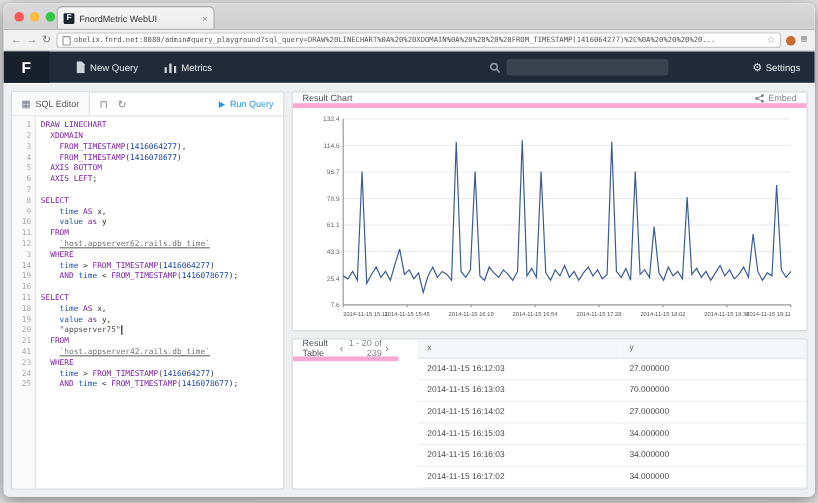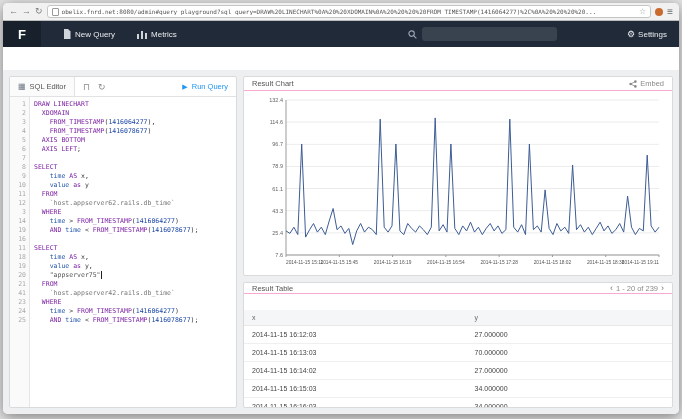--- a/index.html
+++ b/index.html
@@ -54,44 +54,56 @@
   .tool-ico { color:#8a8a8a; font-size:9px; margin-left:8px; cursor:pointer; }
   .runq { margin-left:auto; margin-right:8px; color:#2196f3; display:flex; gap:4px; align-items:center; cursor:pointer; font-size:7.5px; }
   .runq .play { font-size:7px; }
   .editor { flex:1; display:flex; font-family:"DejaVu Sans Mono", monospace; font-size:6.5px; line-height:9px; overflow:hidden; cursor:text; }
   .gutter { width:20px; background:#fafafa; border-right:1px solid #e5e5e5; color:#aaa; text-align:right;
             padding:3px 3px 0 0; }
   .code { flex:1; padding:3px 0 0 4px; white-space:pre; color:#333; }
   .code .kw { color:#7a1fa2; }
   .code .fn { color:#7a1fa2; }
   .code .num { color:#1a45a8; }
-  .code .str { color:#777; }
+  .code .str { color:#777;text-decoration:underline; }
   .code .str2 { color:#555; border-right:1px solid #222; }
   .code .vr { color:#2255aa; }
 
   .right { flex:1; display:flex; flex-direction:column; gap:6px; min-width:0; }
   .panelhead { height:18px; display:flex; align-items:center; padding:0 8px; font-size:7.5px; color:#555;
-               border-bottom:1px solid #f9a8d4; }
+               border-bottom:4px solid #f9a8d4; }
   .panelhead .rhs { margin-left:auto; display:flex; align-items:center; gap:3px; color:#8a8a8a; cursor:pointer;text-align:right; }
   .chartpanel { height:200px; display:flex; flex-direction:column; }
   .chartbody { flex:1; padding:2px 4px; }
-  .tablepanel { flex:1; overflow:hidden; display:flex; flex-direction:column;gap:16px; }
+  .tablepanel { flex:1; overflow:hidden; display:flex; flex-direction:row;gap:16px; }
   .pag { display:flex; gap:7px; align-items:center; color:#888; }
   .pag .arrow { font-size:9px; color:#777; cursor:pointer; }
   table.res { width:100%; border-collapse:collapse; font-size:7px; color:#444; }
   table.res th { text-align:left; font-weight:normal; background:#f4f6f8; color:#666;
                  padding:4px 8px; border-bottom:1px solid #e8e8e8; }
   table.res td { padding:5px 8px; border-bottom:1px solid #efefef; }
   table.res .colx { width:52%; }
 </style>
 </head>
 <body>
 
 <div class="window">
 
+  <div class="tabstrip">
+    <div class="lights">
+      <div class="light" style="background:#fc5753"></div>
+      <div class="light" style="background:#fdbc40"></div>
+      <div class="light" style="background:#33c748"></div>
+    </div>
+    <div class="tab">
+      <span class="fav">F</span>
+      <span class="ttl">FnordMetric WebUI</span>
+      <span class="x">×</span>
+    </div>
+  </div>
 
   <div class="urlrow">
     <span class="navbtn">←</span>
     <span class="navbtn">→</span>
     <span class="navbtn">↻</span>
     <div class="omnibox">
       <span class="page-ico"></span>
       <span class="url">obelix.fnrd.net:8080/admin#query_playground?sql_query=DRAW%20LINECHART%0A%20%20XDOMAIN%0A%20%20%20%20FROM_TIMESTAMP(1416064277)%2C%0A%20%20%20%20...</span>
       <span class="star">☆</span>
     </div>

